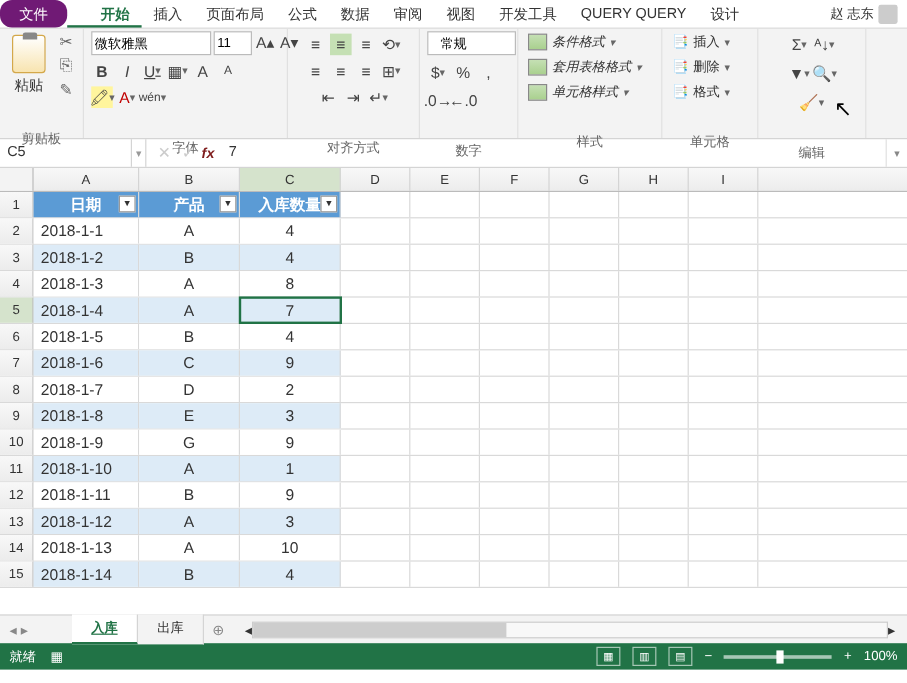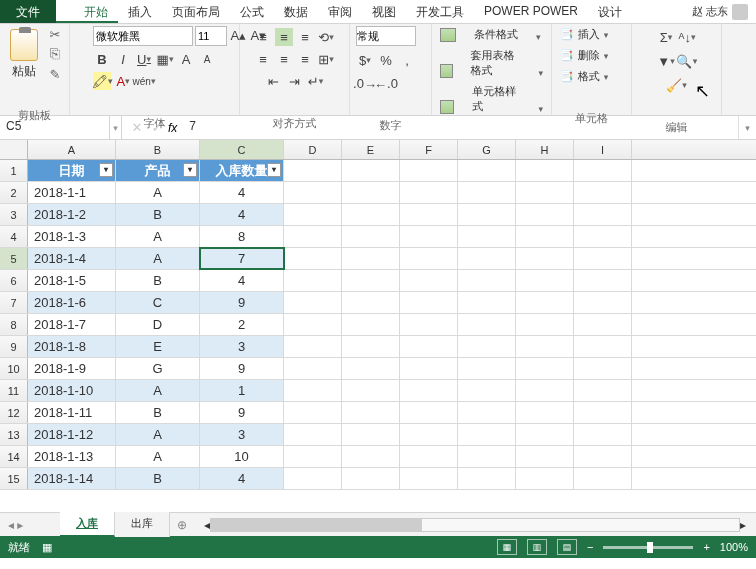--- a/index.html
+++ b/index.html
@@ -1,22 +1,22 @@
 <!DOCTYPE html>
 <html><head>
 <meta charset="utf-8">
 <style>
 * { margin: 0; padding: 0; box-sizing: border-box; font-family: "Microsoft YaHei", sans-serif; }
 body { width: 756px; height: 569px; background: #fff; overflow: hidden; font-size: 12px; color: #333; }
 
 
 .menubar { display: flex; background: #fff; height: 24px; align-items: stretch; border-bottom: 1px solid #d4d4d4; }
-.menubar .file-tab { background: #14532d; color: #fff; padding: 4px 16px; font-size: 12px; }
+.menubar .file-tab { background: #701a75; color: #fff; padding: 4px 16px; font-size: 12px; border-radius: 10px; }
 .menubar .tab { padding: 4px 10px; font-size: 12px; cursor: pointer; }
-.menubar .tab.active { border-bottom: 2px solid #217346; color: #217346; font-weight: normal; padding-left: 28px; }
+.menubar .tab.active { border-bottom: 2px solid #217346; color: #217346; font-weight: bold; padding-left: 28px; }
 .menubar .user { margin-left: auto; padding: 4px 8px; font-size: 11px; display: flex; align-items: center; gap: 4px; }
 .avatar { width: 16px; height: 16px; background: #ccc; border-radius: 2px; }
 
 
 .ribbon { display: flex; height: 92px; background: #f3f3f3; border-bottom: 1px solid #d4d4d4; }
 .ribbon-group { border-right: 1px solid #e0e0e0; padding: 2px 6px; display: flex; flex-direction: column; justify-content: space-between; }
 .ribbon-group-label { text-align: center; font-size: 11px; color: #666; padding: 2px 0; margin-top: 24px; }
 .ribbon-body { flex: 1; display: flex; align-items: center; gap: 4px; }
 .big-btn { display: flex; flex-direction: column; align-items: center; gap: 2px; padding: 2px 4px; cursor: pointer; }
 .clipboard-icon { width: 28px; height: 32px; background: linear-gradient(#fff,#f8e4b0); border: 1px solid #d4a84a; border-radius: 3px; position: relative; }
@@ -24,32 +24,32 @@
 .mini-col { display: flex; flex-direction: column; gap: 4px; }
 .mini-btn { width: 18px; height: 16px; display: inline-flex; align-items: center; justify-content: center; cursor: pointer; color: #666; font-size: 13px; }
 .font-box { display: flex; gap: 2px; }
 .font-name-sel { width: 100px; height: 20px; border: 1px solid #bbb; background: #fff; font-size: 11px; padding: 1px 2px; }
 .font-size-sel { width: 32px; height: 20px; border: 1px solid #bbb; background: #fff; font-size: 11px; padding: 1px 2px; }
 .btn-row { display: flex; gap: 3px; margin-top: 2px; }
 .ico { width: 18px; height: 18px; display: inline-flex; align-items: center; justify-content: center; font-size: 13px; cursor: pointer; color: #444; }
 .ico.bold { font-weight: bold; }
 .ico.italic { font-style: italic; }
 .ico.underline { text-decoration: underline; }
-.num-sel { height: 20px; border: 1px solid #bbb; background: #fff; font-size: 11px; padding: 1px 0; width: 60px; }
-.style-btn { display: flex; align-items: flex-end; gap: 18px; cursor: pointer; font-size: 11px; padding: 1px 2px; }
+.num-sel { height: 20px; border: 1px solid #bbb; background: #fff; font-size: 11px; padding: 1px 10px; width: 74px; }
+.style-btn { display: flex; align-items: center; gap: 4px; cursor: pointer; font-size: 11px; padding: 1px 2px; font-style: italic; }
 .style-ico { width: 16px; height: 14px; border: 1px solid #888; background: linear-gradient(#c5e0b4,#a9d08e); }
 .cell-btn { display: flex; align-items: center; gap: 4px; cursor: pointer; font-size: 11px; padding: 1px 2px; }
 .dd::after { content: " ▾"; font-size: 9px; color: #666; }
 
 
 .formula-row { display: flex; height: 24px; border-bottom: 1px solid #d4d4d4; align-items: stretch; }
 .name-box { width: 110px; border-right: 1px solid #d4d4d4; padding: 3px 6px; font-size: 12px; }
 .name-dd { width: 12px; border-right: 1px solid #d4d4d4; display: flex; align-items: center; justify-content: center; color: #999; font-size: 9px; }
 .fx-btns { display: flex; gap: 2px; padding: 2px 6px; align-items: center; color: #888; }
-.fx { font-style: italic; color: #000000; font-weight: normal; }
+.fx { font-style: italic; color: #7f1d1d; font-weight: bold; }
 .formula-input { flex: 1; padding: 3px 6px; font-size: 12px; }
 .fbar-expand { width: 18px; display: flex; align-items: center; justify-content: center; color: #888; border-left: 1px solid #e0e0e0; font-size: 9px; }
 
 
 .grid-area { height: 372px; overflow: hidden; position: relative; }
 .col-headers { display: flex; height: 20px; background: linear-gradient(#f8f8f8,#ececec); border-bottom: 1px solid #bbb; }
 .corner { width: 28px; border-right: 1px solid #bbb; background: #f3f3f3; }
 .colh { border-right: 1px solid #d4d4d4; text-align: center; font-size: 11px; color: #333; line-height: 20px; }
 .colh.sel { background: #d5e3cc; }
 .colA { width: 88px; } .colB { width: 84px; } .colC { width: 84px; }
@@ -93,21 +93,21 @@
 <div class="menubar">
   <div class="file-tab">文件</div>
   <div class="tab active">开始</div>
   <div class="tab">插入</div>
   <div class="tab">页面布局</div>
   <div class="tab">公式</div>
   <div class="tab">数据</div>
   <div class="tab">审阅</div>
   <div class="tab">视图</div>
   <div class="tab">开发工具</div>
-  <div class="tab">POWER POWER</div>
+  <div class="tab">QUERY QUERY</div>
   <div class="tab">设计</div>
   <div class="user">
     <span>赵 志东</span>
     <span class="avatar"></span>
   </div>
 </div>
 
 <div class="ribbon">
   <div class="ribbon-group" style="width:70px">
     <div class="ribbon-body">
@@ -118,21 +118,21 @@
       <div class="mini-col">
         <span class="mini-btn">✂</span>
         <span class="mini-btn">⎘</span>
         <span class="mini-btn">✎</span>
       </div>
     </div>
     <div class="ribbon-group-label">剪贴板</div>
   </div>
 
   <div class="ribbon-group" style="width:170px">
-    <div class="ribbon-body" style="flex-direction:column;align-items:flex-start;gap:2px;margin-left:17px;">
+    <div class="ribbon-body" style="flex-direction:column;align-items:flex-start;gap:2px;">
       <div class="font-box">
         <input class="font-name-sel" value="微软雅黑" style="">
         <input class="font-size-sel" value="11" style="">
         <span class="ico">A▴</span>
         <span class="ico">A▾</span>
       </div>
       <div class="btn-row">
         <span class="ico bold">B</span>
         <span class="ico italic">I</span>
         <span class="ico underline dd">U</span>

